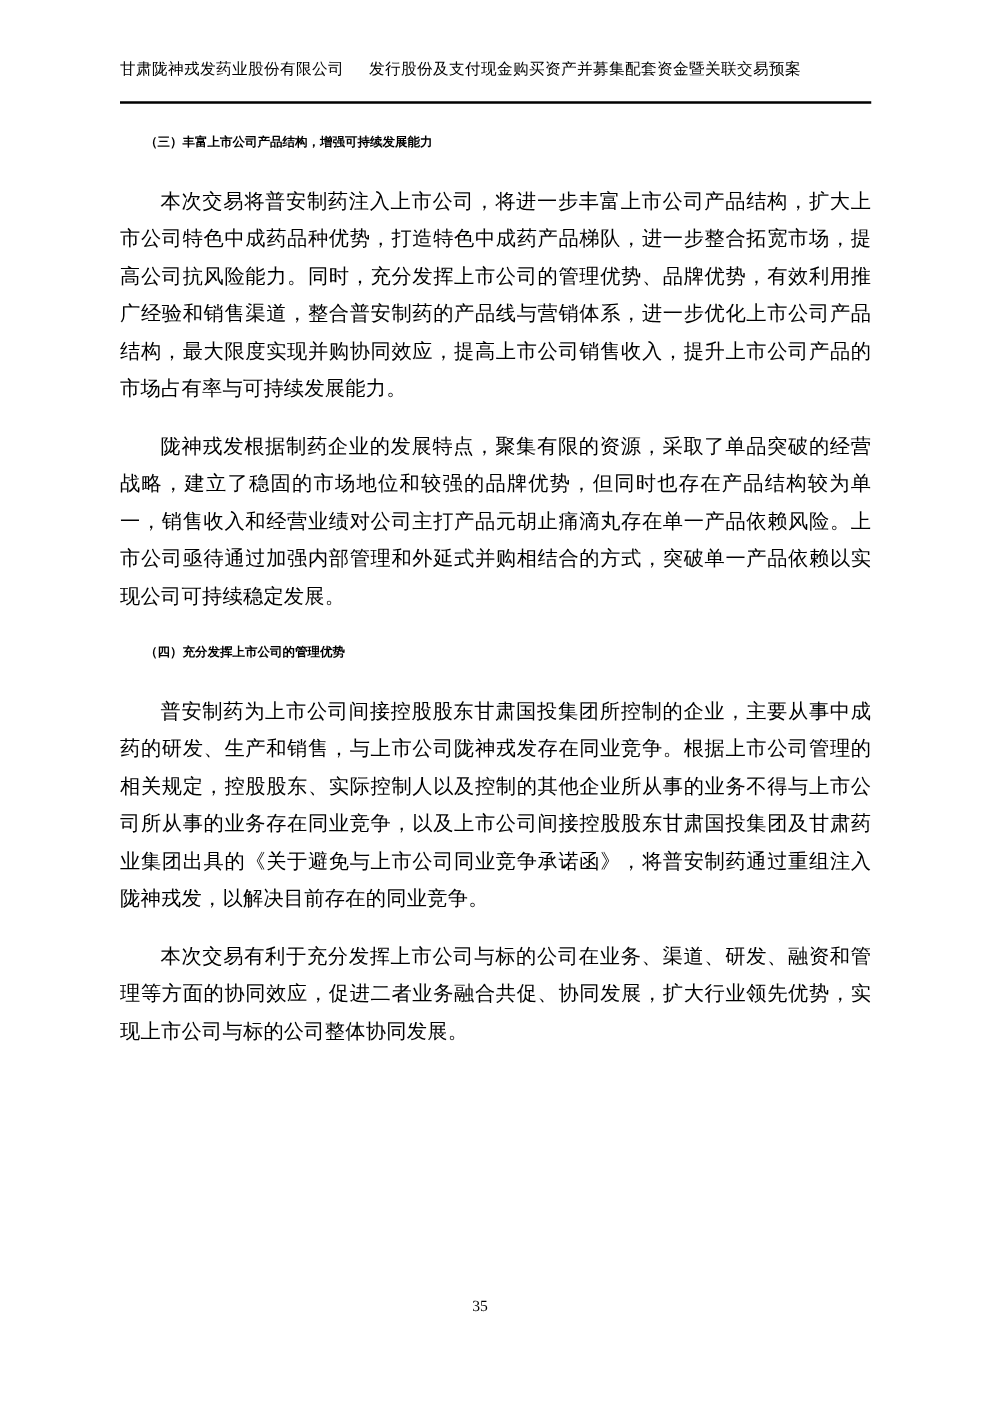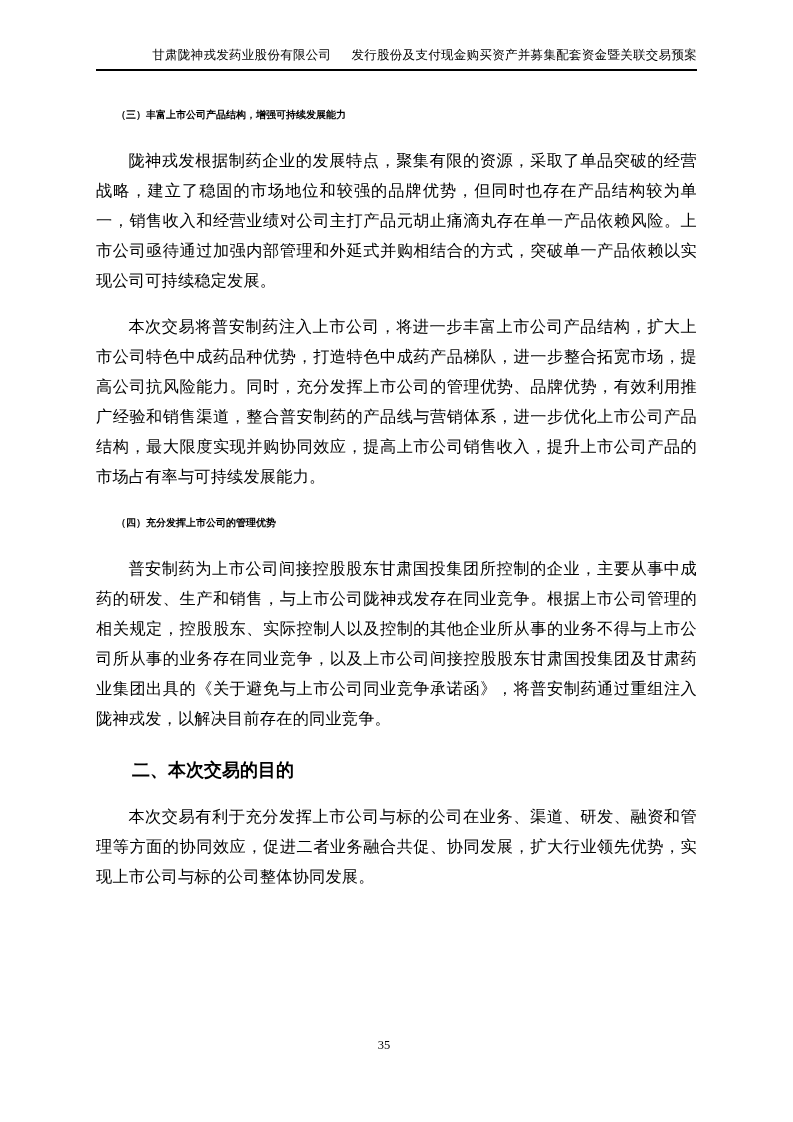--- a/index.html
+++ b/index.html
@@ -14,25 +14,25 @@
     background: #ffffff;
     color: #000000;
     font-family: "Liberation Serif", "DejaVu Serif", serif;
     overflow: hidden;
   }
   .doc-header {
     position: absolute;
     top: 46px;
     left: 96px;
     width: 601px;
-    text-align: right;
+    text-align: left;
     font-size: 12.5px;
     line-height: 18px;
     letter-spacing: 0.3px;
-    padding-bottom: 5px;
+    padding-bottom: 17px;
     border-bottom: 2px solid #000000;
     white-space: nowrap;
   }
   .doc-header .hgap {
     display: inline-block;
     width: 1.6em;
   }
   .content {
     position: absolute;
     top: 84px;
@@ -79,29 +79,28 @@
 <div class="page">
 
   <div class="doc-header">
     <span>甘肃陇神戎发药业股份有限公司</span><span class="hgap"></span><span>发行股份及支付现金购买资产并募集配套资金暨关联交易预案</span>
   </div>
 
   <div class="content">
 
     <div class="sec-heading">（三）丰富上市公司产品结构，增强可持续发展能力</div>
 
+    <p>本次交易将普安制药注入上市公司，将进一步丰富上市公司产品结构，扩大上市公司特色中成药品种优势，打造特色中成药产品梯队，进一步整合拓宽市场，提高公司抗风险能力。同时，充分发挥上市公司的管理优势、品牌优势，有效利用推广经验和销售渠道，整合普安制药的产品线与营销体系，进一步优化上市公司产品结构，最大限度实现并购协同效应，提高上市公司销售收入，提升上市公司产品的市场占有率与可持续发展能力。</p>
+
     <p>陇神戎发根据制药企业的发展特点，聚集有限的资源，采取了单品突破的经营战略，建立了稳固的市场地位和较强的品牌优势，但同时也存在产品结构较为单一，销售收入和经营业绩对公司主打产品元胡止痛滴丸存在单一产品依赖风险。上市公司亟待通过加强内部管理和外延式并购相结合的方式，突破单一产品依赖以实现公司可持续稳定发展。</p>
-
-    <p>本次交易将普安制药注入上市公司，将进一步丰富上市公司产品结构，扩大上市公司特色中成药品种优势，打造特色中成药产品梯队，进一步整合拓宽市场，提高公司抗风险能力。同时，充分发挥上市公司的管理优势、品牌优势，有效利用推广经验和销售渠道，整合普安制药的产品线与营销体系，进一步优化上市公司产品结构，最大限度实现并购协同效应，提高上市公司销售收入，提升上市公司产品的市场占有率与可持续发展能力。</p>
 
     <div class="sec-heading">（四）充分发挥上市公司的管理优势</div>
 
     <p>普安制药为上市公司间接控股股东甘肃国投集团所控制的企业，主要从事中成药的研发、生产和销售，与上市公司陇神戎发存在同业竞争。根据上市公司管理的相关规定，控股股东、实际控制人以及控制的其他企业所从事的业务不得与上市公司所从事的业务存在同业竞争，以及上市公司间接控股股东甘肃国投集团及甘肃药业集团出具的《关于避免与上市公司同业竞争承诺函》，将普安制药通过重组注入陇神戎发，以解决目前存在的同业竞争。</p>
 
-    <div class="chapter-heading">二、本次交易的目的</div>
 
     <p>本次交易有利于充分发挥上市公司与标的公司在业务、渠道、研发、融资和管理等方面的协同效应，促进二者业务融合共促、协同发展，扩大行业领先优势，实现上市公司与标的公司整体协同发展。</p>
 
 
 
   </div>
 
   <div class="page-footer">
     <span>35</span>
   </div>

